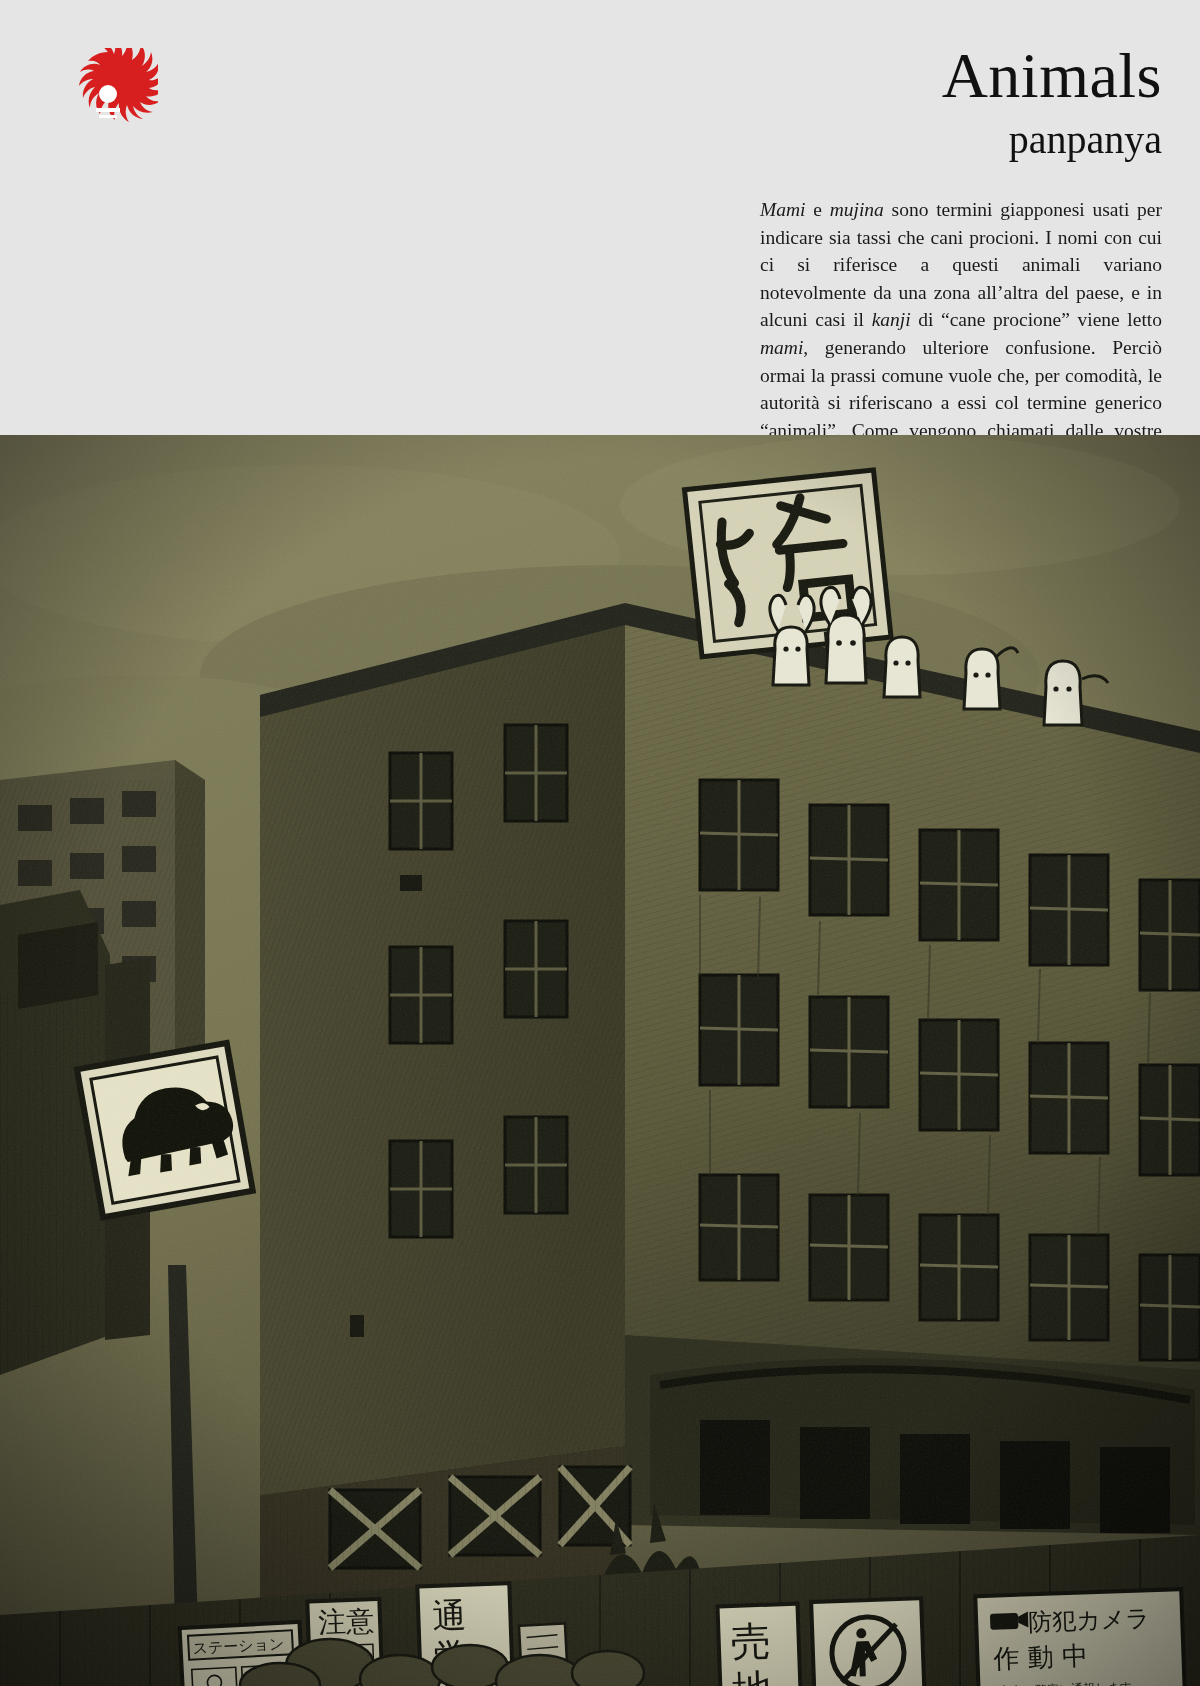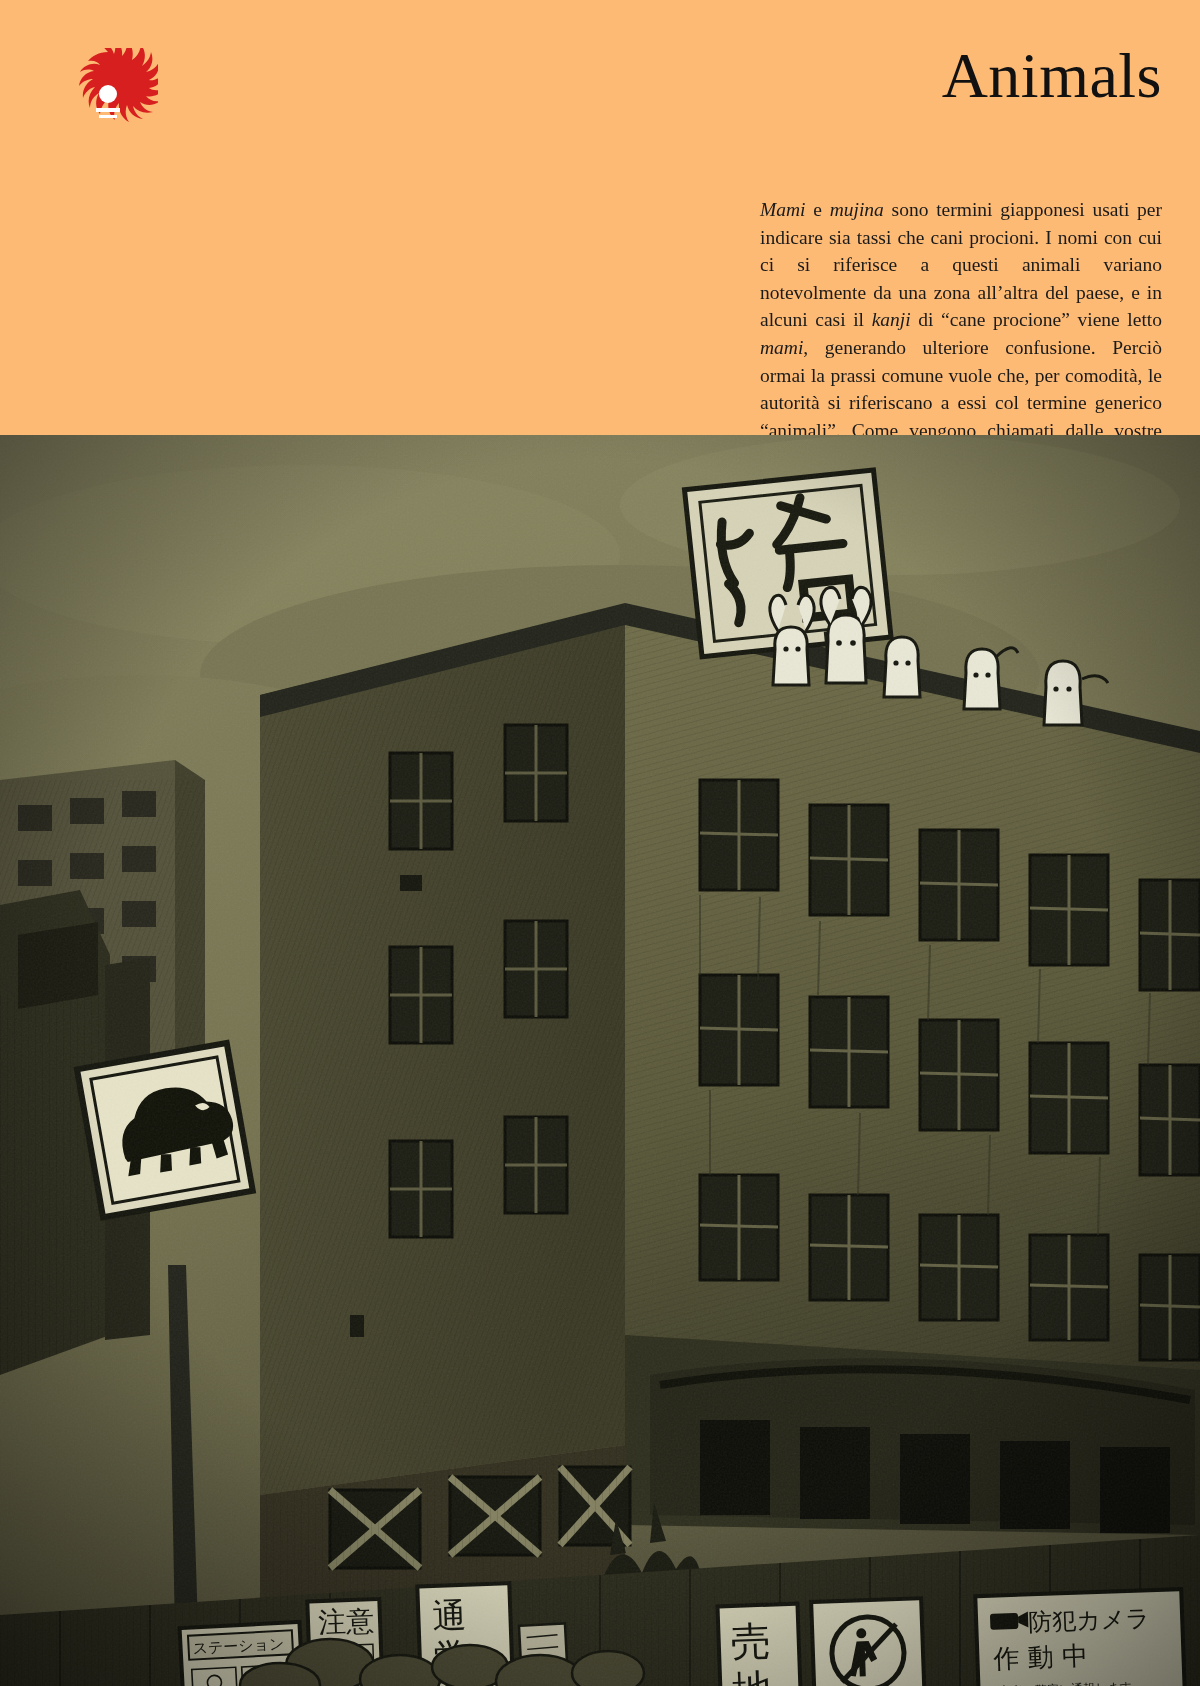--- a/index.html
+++ b/index.html
@@ -15,21 +15,21 @@
     position: relative;
   }
 
   
   .header {
     position: absolute;
     left: 0;
     top: 0;
     width: 1200px;
     height: 435px;
-    background: #fdba74;
+    background: #e5e5e5;
     box-sizing: border-box;
   }
 
   .publisher-logo {
     position: absolute;
     left: 58px;
     top: 48px;
     width: 100px;
     height: 100px;
   }
@@ -97,20 +97,21 @@
       </g>
       <g fill="#ffffff">
         <circle cx="50" cy="46" r="9"></circle>
         <path d="M38 60h24v4H38zM41 67h18v3H41z"></path>
       </g>
     </svg>
   </div>
 
   <div class="title-block">
     <div class="book-title">Animals</div>
+    <div class="book-author">panpanya</div>
   </div>
 
   <div class="blurb">
     <span><em>Mami</em> e <em>mujina</em> sono termini giapponesi usati per indicare sia tassi che cani procioni. I nomi con cui ci si riferisce a questi animali variano notevolmente da una zona all’altra del paese, e in alcuni casi il <em>kanji</em> di “cane procione” viene letto <em>mami</em>, generando ulteriore confusione. Perciò ormai la prassi comune vuole che, per comodità, le autorità si riferiscano a essi col termine generico “animali”. Come vengono chiamati dalle vostre parti?</span>
   </div>
 </div>
 
 <div class="cover-art">
   <svg width="1200" height="1251" viewBox="0 0 1200 1251" aria-hidden="true">
     <defs>

